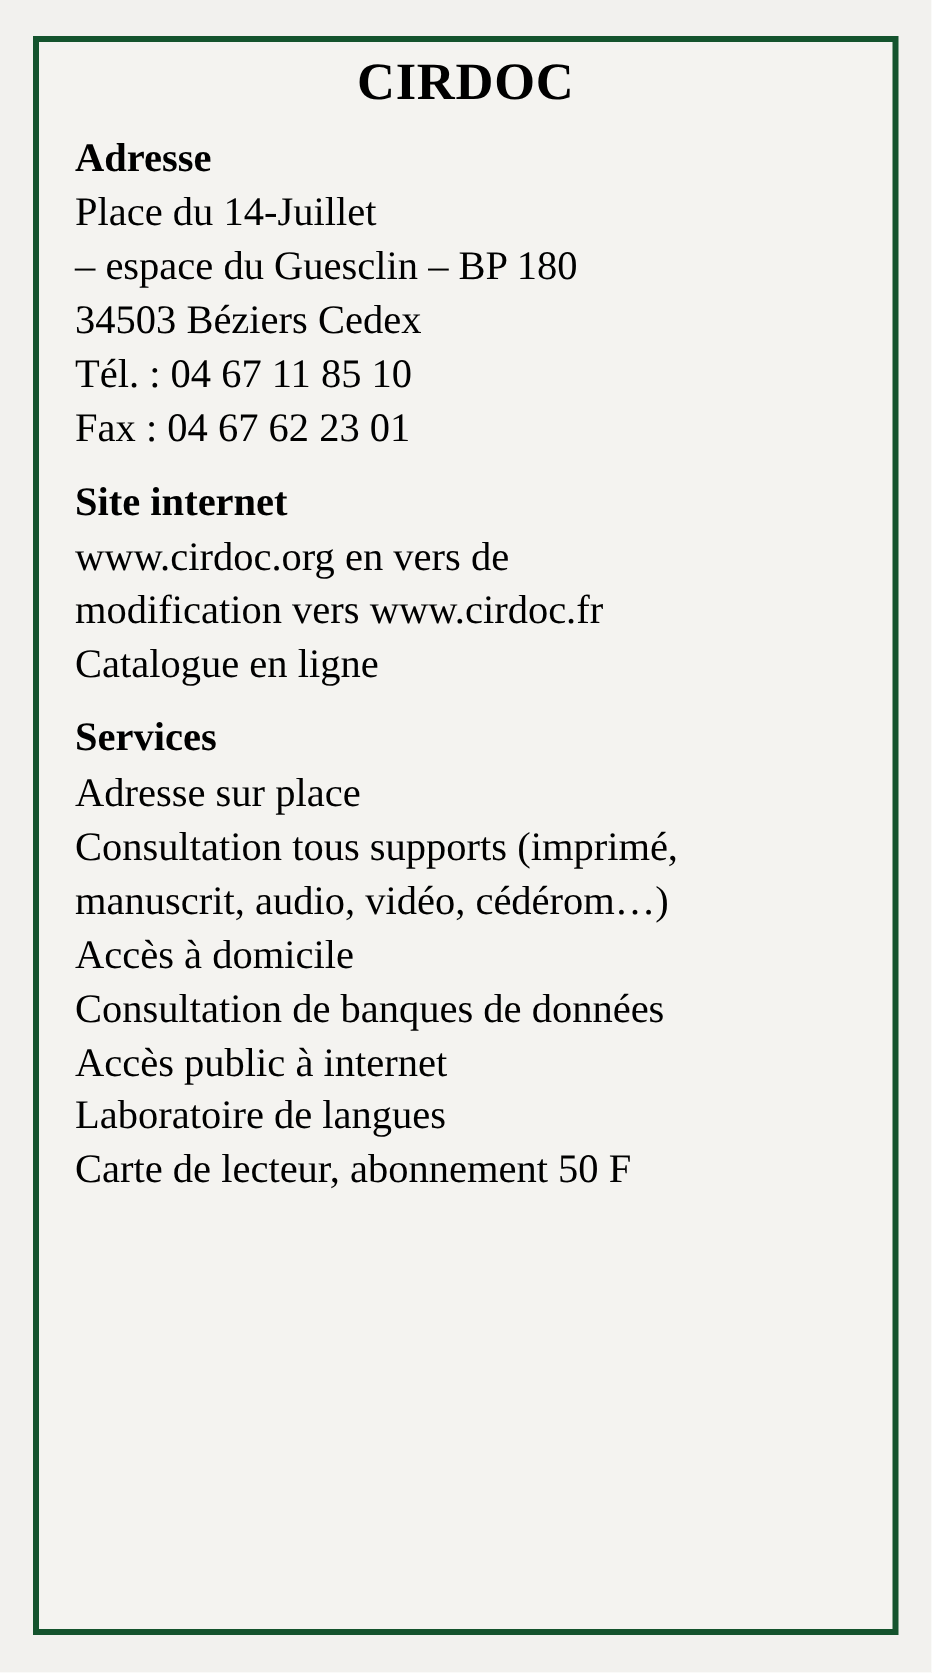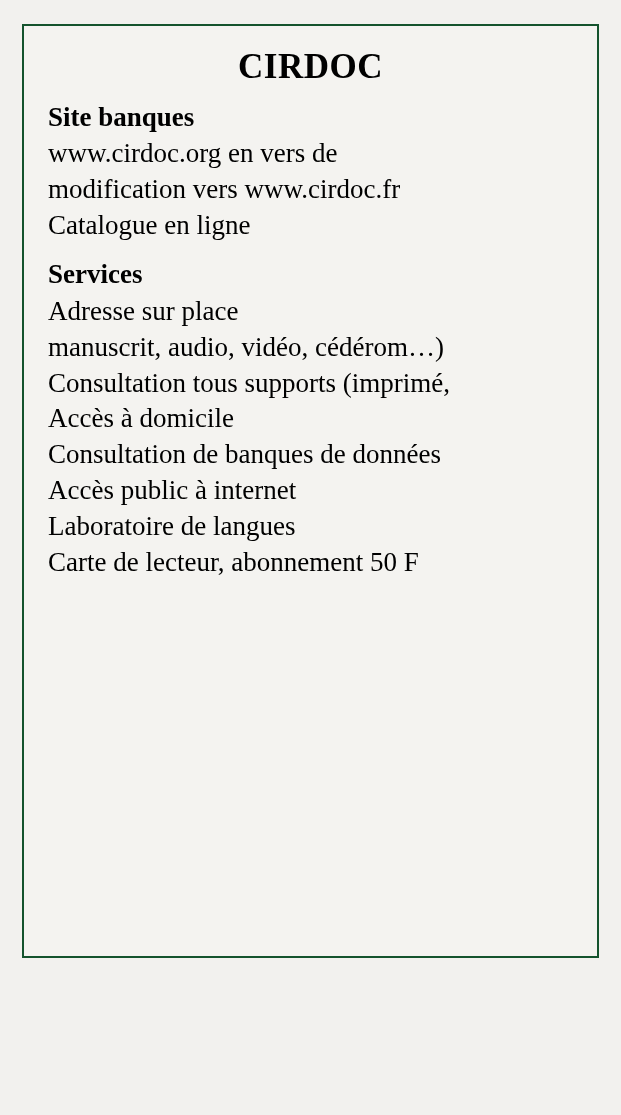--- a/index.html
+++ b/index.html
@@ -18,25 +18,25 @@
     width: 621px;
     height: 1115px;
     background: #f2f1ee;
     box-sizing: border-box;
   }
   .card {
     position: absolute;
     left: 22px;
     top: 24px;
     width: 577px;
-    height: 934px;
-    border: 2px solid #14532d;
+    height: 1066px;
+    border: 4px solid #14532d;
     background: #f4f3f0;
     box-sizing: border-box;
-    padding: 18px 24px 10px 24px;
+    padding: 4px 24px 10px 24px;
   }
   .card-title {
     text-align: center;
     font-weight: bold;
     font-size: 35px;
     letter-spacing: 0.5px;
     margin: 4px 0 14px 0;
     line-height: 1.1;
   }
   .section {
@@ -55,33 +55,41 @@
   }
 </style>
 </head>
 <body>
 
 <div class="page">
   <div class="card">
 
     <div class="card-title">CIRDOC</div>
 
+    <div class="section">
+      <div class="section-heading">Adresse</div>
+      <div class="line">Place du 14-Juillet</div>
+      <div class="line">– espace du Guesclin – BP 180</div>
+      <div class="line">34503 Béziers Cedex</div>
+      <div class="line">Tél. : 04 67 11 85 10</div>
+      <div class="line">Fax : 04 67 62 23 01</div>
+    </div>
 
     <div class="section">
-      <div class="section-heading">Site banques</div>
+      <div class="section-heading">Site internet</div>
       <div class="line">www.cirdoc.org en vers de</div>
       <div class="line">modification vers www.cirdoc.fr</div>
       <div class="line">Catalogue en ligne</div>
     </div>
 
     <div class="section">
       <div class="section-heading">Services</div>
       <div class="line">Adresse sur place</div>
+      <div class="line">Consultation tous supports (imprimé,</div>
       <div class="line">manuscrit, audio, vidéo, cédérom…)</div>
-      <div class="line">Consultation tous supports (imprimé,</div>
       <div class="line">Accès à domicile</div>
       <div class="line">Consultation de banques de données</div>
       <div class="line">Accès public à internet</div>
       <div class="line">Laboratoire de langues</div>
       <div class="line">Carte de lecteur, abonnement 50 F</div>
     </div>
 
   </div>
 </div>
 

